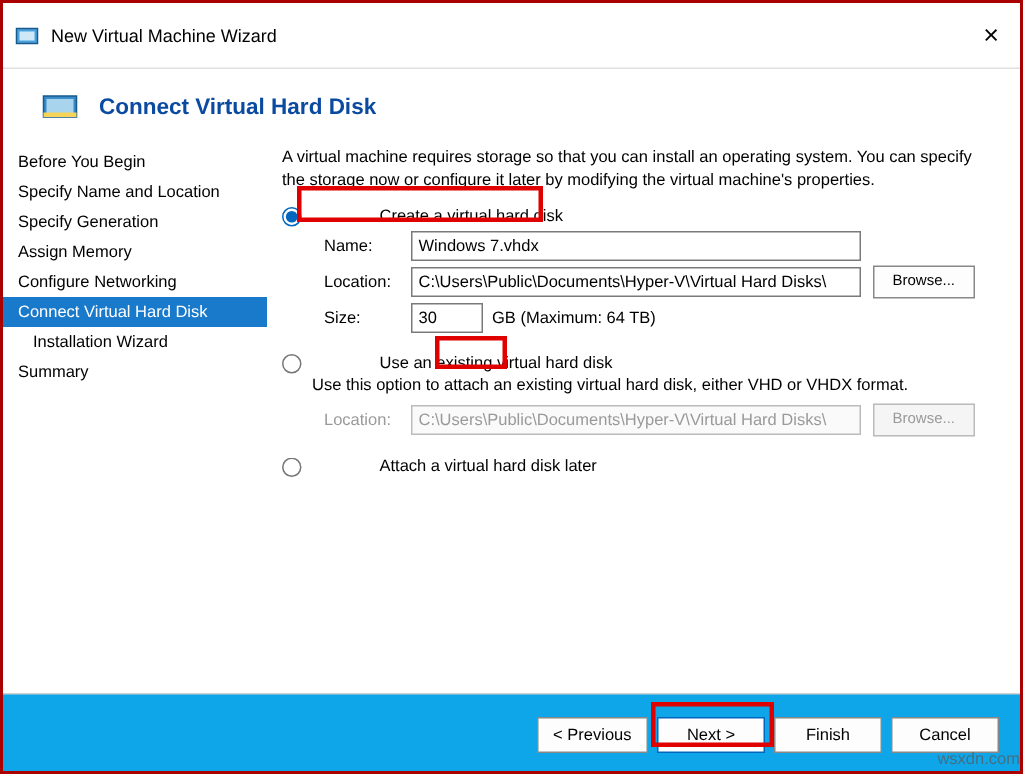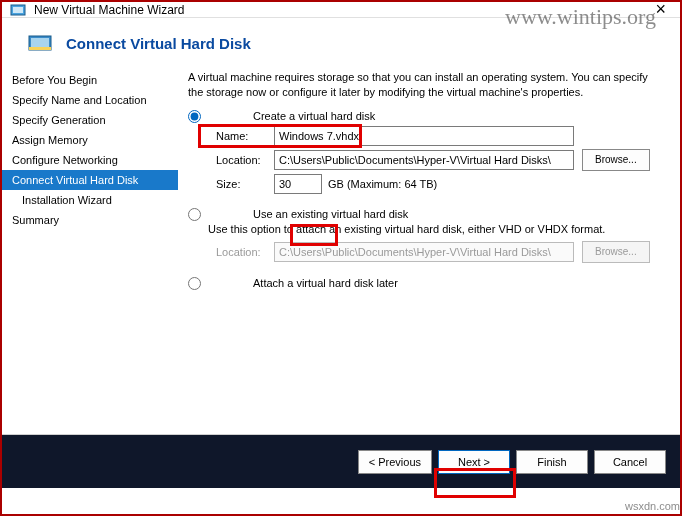--- a/index.html
+++ b/index.html
@@ -1,20 +1,20 @@
 <!DOCTYPE html>
 <html><head>
 <meta charset="utf-8">
 <style>
 * { box-sizing: border-box; font-family: "Segoe UI", Tahoma, sans-serif; }
 body { margin: 0; background: #fff; }
 .outer-border { border: 2px solid #a00; width: 682px; height: 516px; position: relative; overflow: hidden; }
 .watermark { position: absolute; top: 2px; right: 24px; font-size: 22px; color: rgba(80,80,80,0.65); font-family: Georgia, serif; pointer-events: none; z-index: 100; }
 .watermark2 { position: absolute; bottom: 2px; right: 0; font-size: 11px; color: rgba(90,90,90,0.7); pointer-events: none; z-index: 100; }
-.titlebar { display: flex; align-items: center; height: 16px; padding: 0 8px; border-bottom: 1px solid #e0e0e0; background: #fff; }
+.titlebar { display: flex; align-items: center; height: 44px; padding: 0 8px; border-bottom: 1px solid #e0e0e0; background: #fff; }
 .titlebar .icon { width: 16px; height: 16px; margin-right: 8px; }
 .titlebar .title { font-size: 12px; color: #000; flex: 1; }
 .titlebar .close { font-size: 18px; color: #000; cursor: pointer; padding: 0 6px; }
 .header-area { padding: 14px 26px 14px 26px; display: flex; align-items: center; }
 .header-area .hicon { width: 24px; height: 22px; margin-right: 14px; }
 .header-area h1 { font-size: 15px; font-weight: 600; color: #0a4aa0; margin: 0; }
 .body-area { display: flex; height: 366px; }
 .sidebar { width: 176px; border-right: none; padding-top: 2px; }
 .sidebar .step { font-size: 11px; color: #000; padding: 4px 10px; margin: 0; cursor: default; white-space: nowrap; }
 .sidebar .step.sub { padding-left: 20px; }
@@ -33,29 +33,28 @@
 .field-row input[type=text].loc { width: 300px; }
 .field-row input[type=text].size { width: 48px; text-align: left; }
 .field-row .after { font-size: 11px; margin-left: 6px; }
 .browse-btn { font-size: 10px; padding: 2px 12px; margin-left: 8px; border: 1px solid #888; background: #fdfdfd; cursor: pointer; height: 22px; }
 .browse-btn:disabled { color: #9a9a9a; border-color: #bbb; background: #f5f5f5; }
 .field-row input[type=text]:disabled { color: #9a9a9a; background: #fafafa; border-color: #bbb; }
 .red-box-radio { position: absolute; border: 3px solid #e00000; pointer-events: none; }
 .red-box1 { left: 196px; top: 122px; width: 164px; height: 24px; }
 .red-box2 { left: 288px; top: 222px; width: 48px; height: 22px; }
 .red-box3 { left: 432px; top: 466px; width: 82px; height: 30px; }
-.footer { border-top: 1px solid #d0d0d0; height: 54px; display: flex; align-items: center; justify-content: flex-end; padding: 0 14px; gap: 6px; background: #0f172a; }
+.footer { border-top: 1px solid #d0d0d0; height: 54px; display: flex; align-items: center; justify-content: flex-end; padding: 0 14px; gap: 6px; background: #0ea5e9; }
 .footer button { font-size: 11px; padding: 4px 10px; border: 1px solid #888; background: #fdfdfd; cursor: pointer; min-width: 72px; height: 24px; }
 .footer button.primary { border: 1px solid #0067c0; }
 </style>
 </head>
 <body>
 
 <div class="outer-border">
-  <div class="watermark">www.wintips.org</div>
   <div class="watermark2">wsxdn.com</div>
 
   <div class="titlebar">
     <svg class="icon" viewBox="0 0 16 16">
       <rect x="1" y="3" width="14" height="10" fill="#4aa3df" stroke="#1a5a8a"></rect>
       <rect x="3" y="5" width="10" height="6" fill="#cfe8f7"></rect>
     </svg>
     <span class="title">New Virtual Machine Wizard</span>
     <span class="close">×</span>
   </div>

